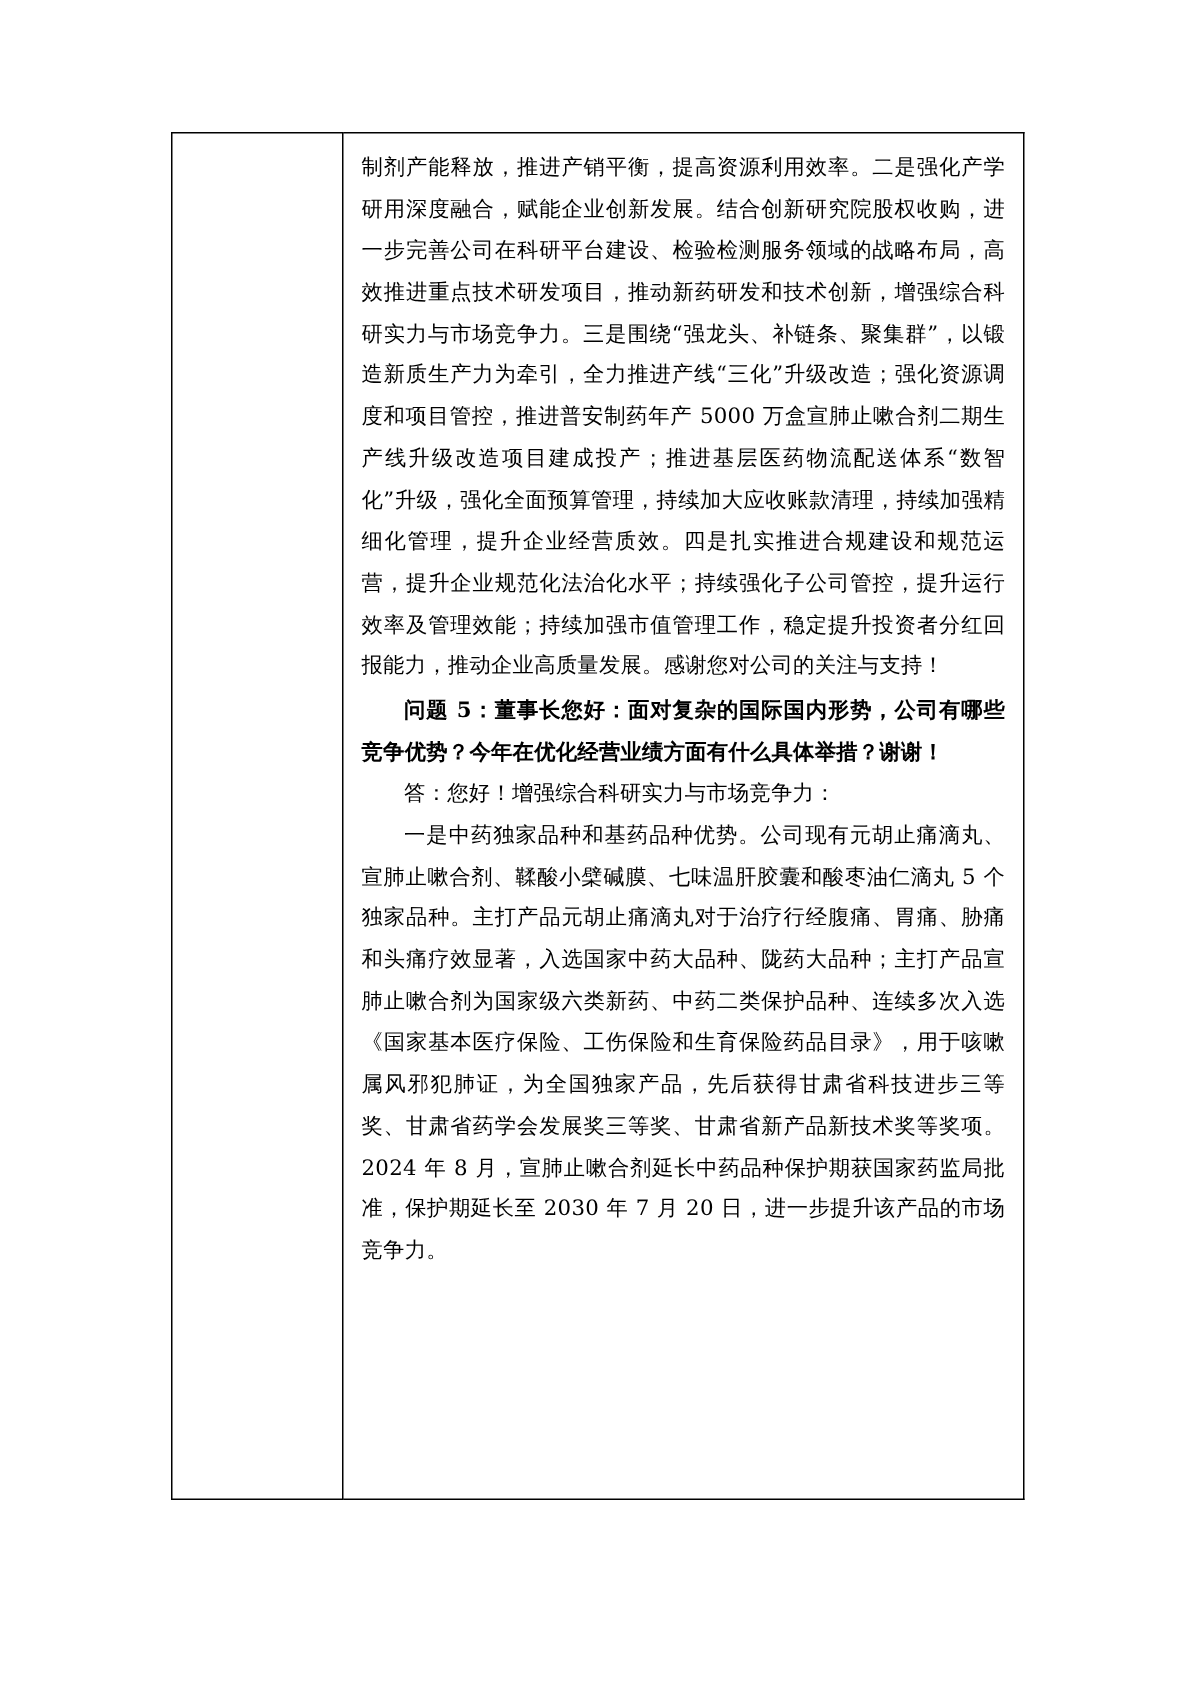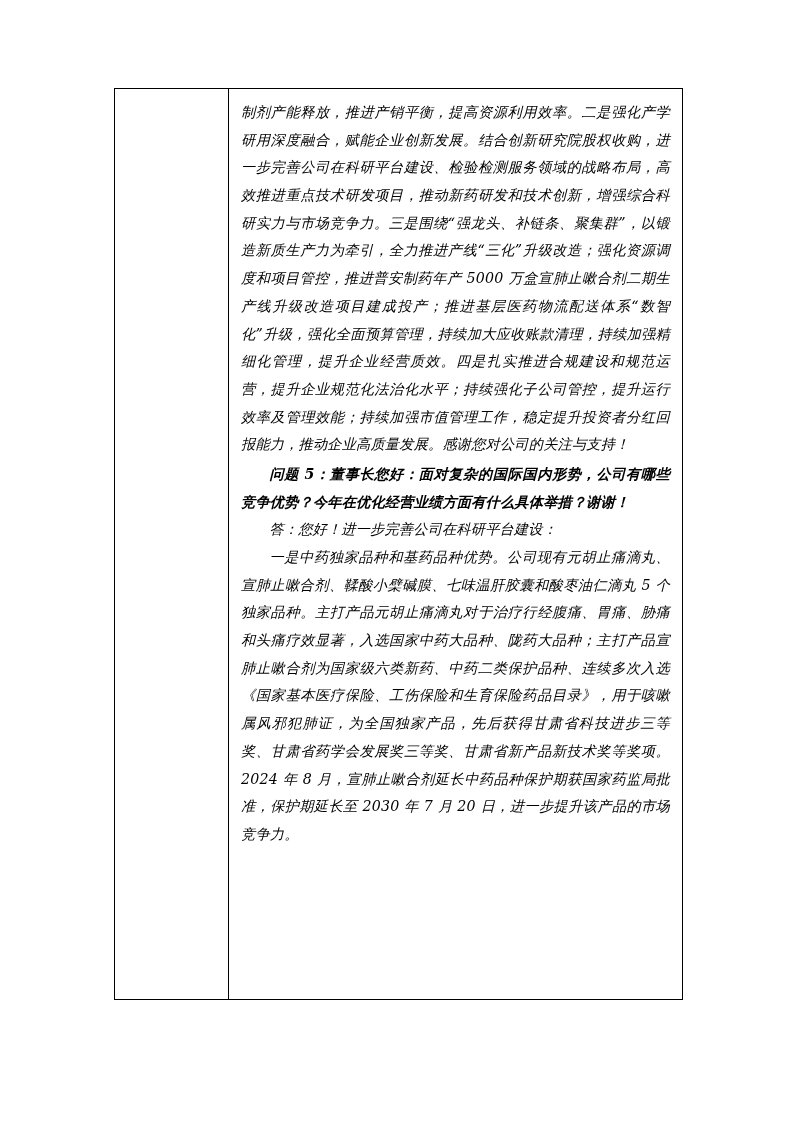--- a/index.html
+++ b/index.html
@@ -8,21 +8,20 @@
     background: #ffffff;
   }
   .page {
     position: relative;
     width: 794px;
     height: 1122px;
     margin: 0 auto;
     background: #ffffff;
     box-sizing: border-box;
     font-family: "DejaVu Serif", "Liberation Serif", serif;
-    font-style: italic;
   }
   .doc-table {
     position: absolute;
     left: 114px;
     top: 88px;
     width: 566px;
     border-collapse: collapse;
     table-layout: fixed;
   }
   .doc-table td {
@@ -69,20 +68,20 @@
     <tbody>
         <tr>
       <td class="col-label">
         <div class="label-inner"></div>
       </td>
       <td class="col-body">
         <div class="cell-inner">
           <p class="plain">制剂产能释放，推进产销平衡，提高资源利用效率。二是强化产学研用深度融合，赋能企业创新发展。结合创新研究院股权收购，进一步完善公司在科研平台建设、检验检测服务领域的战略布局，高效推进重点技术研发项目，推动新药研发和技术创新，增强综合科研实力与市场竞争力。三是围绕“强龙头、补链条、聚集群”，以锻造新质生产力为牵引，全力推进产线“三化”升级改造；强化资源调度和项目管控，推进普安制药年产 5000 万盒宣肺止嗽合剂二期生产线升级改造项目建成投产；推进基层医药物流配送体系“数智化”升级，强化全面预算管理，持续加大应收账款清理，持续加强精细化管理，提升企业经营质效。四是扎实推进合规建设和规范运营，提升企业规范化法治化水平；持续强化子公司管控，提升运行效率及管理效能；持续加强市值管理工作，稳定提升投资者分红回报能力，推动企业高质量发展。感谢您对公司的关注与支持！</p>
           <div class="spacer-1"></div>
           <p class="q-heading">问题 5：董事长您好：面对复杂的国际国内形势，公司有哪些竞争优势？今年在优化经营业绩方面有什么具体举措？谢谢！</p>
-          <p class="indent">答：您好！进一步完善公司在科研平台建设：</p>
+          <p class="indent">答：您好！增强综合科研实力与市场竞争力：</p>
           <p class="indent">一是中药独家品种和基药品种优势。公司现有元胡止痛滴丸、宣肺止嗽合剂、鞣酸小檗碱膜、七味温肝胶囊和酸枣油仁滴丸 5 个独家品种。主打产品元胡止痛滴丸对于治疗行经腹痛、胃痛、胁痛和头痛疗效显著，入选国家中药大品种、陇药大品种；主打产品宣肺止嗽合剂为国家级六类新药、中药二类保护品种、连续多次入选《国家基本医疗保险、工伤保险和生育保险药品目录》，用于咳嗽属风邪犯肺证，为全国独家产品，先后获得甘肃省科技进步三等奖、甘肃省药学会发展奖三等奖、甘肃省新产品新技术奖等奖项。2024 年 8 月，宣肺止嗽合剂延长中药品种保护期获国家药监局批准，保护期延长至 2030 年 7 月 20 日，进一步提升该产品的市场竞争力。</p>
         </div>
       </td>
     </tr>
   </tbody>
     </table>
 </div>
 
 </body></html>

